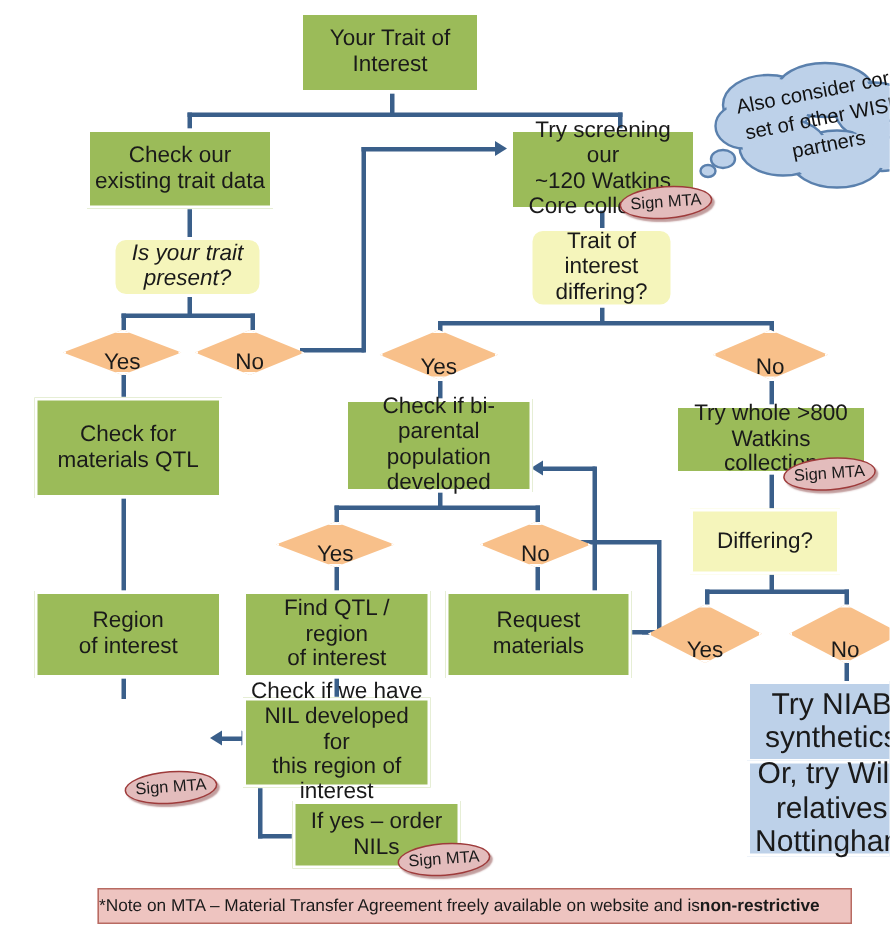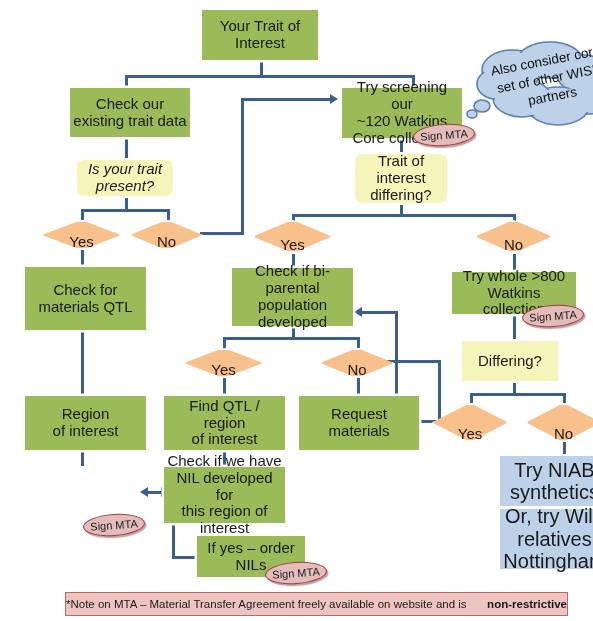--- a/index.html
+++ b/index.html
@@ -102,21 +102,21 @@
     color:#111;
     transform:rotate(-11deg);
     transform-origin:50% 50%;
   }
   
   .note{
     position:absolute;
     box-sizing:border-box;
     display:flex;
     align-items:center;
-    justify-content:space-between;
+    justify-content:flex-start;
     background:#eec4c0;
     border:1.5px solid #b86b62;
     font-size:11.5px;
     color:#1a1a1a;
     white-space:nowrap;
     z-index:8;
   }
   .note b{font-weight:bold;}
   .txt{display:block;white-space:pre-line;padding:0 3px;}
 </style>
@@ -195,21 +195,21 @@
   <div class="arw right" style="left:141px;top:487px;"></div>
 
   <div class="ln v" style="left:152px;top:525px;height:34px;"></div>
   <div class="ln h" style="left:152px;top:556px;width:26px;"></div>
 
   <div class="node green" style="left:180px;top:8px;width:120px;height:54px;">
     <span class="txt">Your Trait of
 Interest</span>
   </div>
 
-  <div class="node green" style="left:48px;top:86px;width:124px;height:53px;text-align:center;">
+  <div class="node green" style="left:38px;top:86px;width:124px;height:53px;text-align:center;">
     <span class="txt">Check our
 existing trait data</span>
   </div>
 
   <div class="node yellow round" style="left:55px;top:158px;width:100px;height:40px;font-style:italic;">
     <span class="txt">Is your trait
 present?</span>
   </div>
 
   <div class="node green" style="left:320px;top:86px;width:124px;height:54px;">

